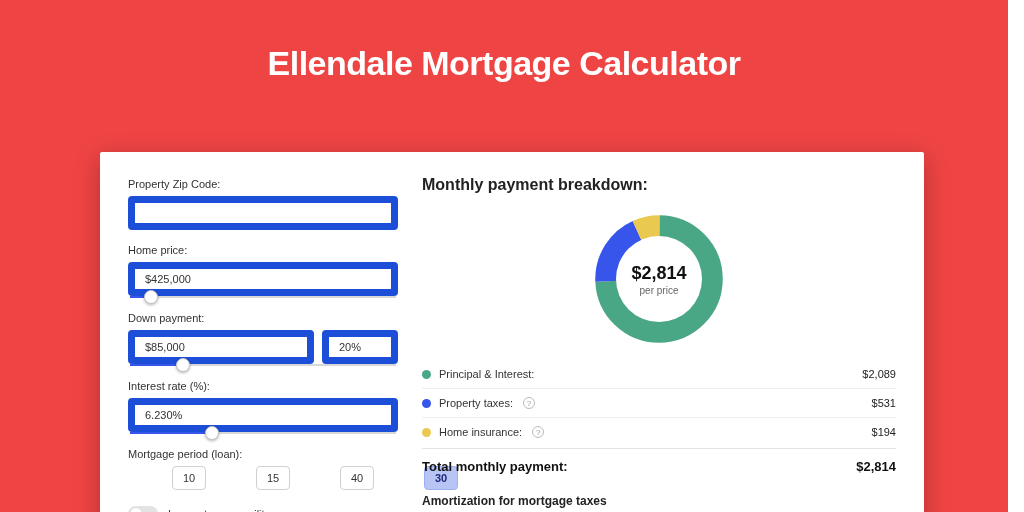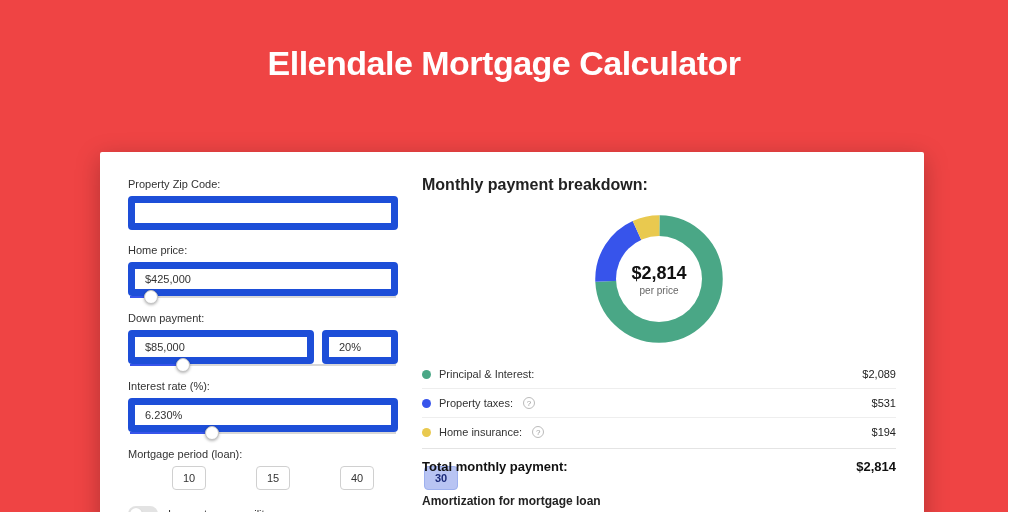--- a/index.html
+++ b/index.html
@@ -136,20 +136,20 @@
             <div class="lval">$194</div>
           </div>
         </div>
 
         <div class="total-row">
           <span>Total monthly payment:</span>
           <span>$2,814</span>
         </div>
 
         <div class="amort">
-          <div class="amort-title">Amortization for mortgage loan</div>
+          <div class="amort-title">Amortization for mortgage taxes</div>
           <div class="amort-text">Amortization for a mortgage loan refers to the gradual repayment of the loan principal and interest over a specified</div>
         </div>
       </div>
 
     </div>
   </div>
 </div>
 
 </body></html>

